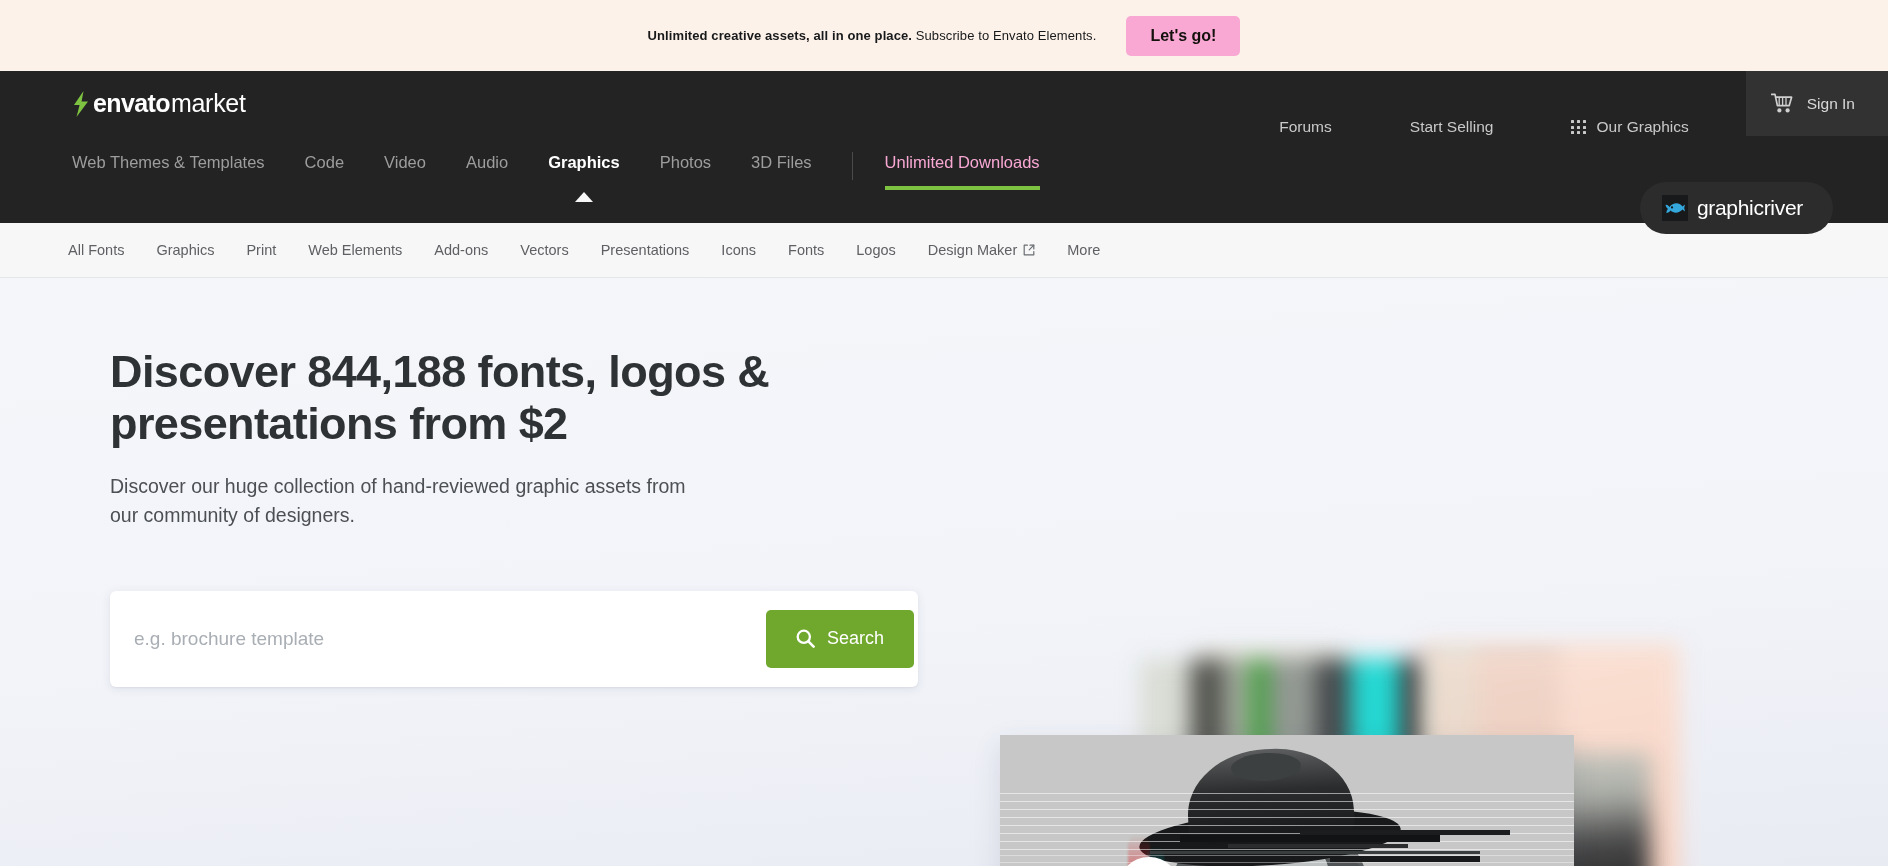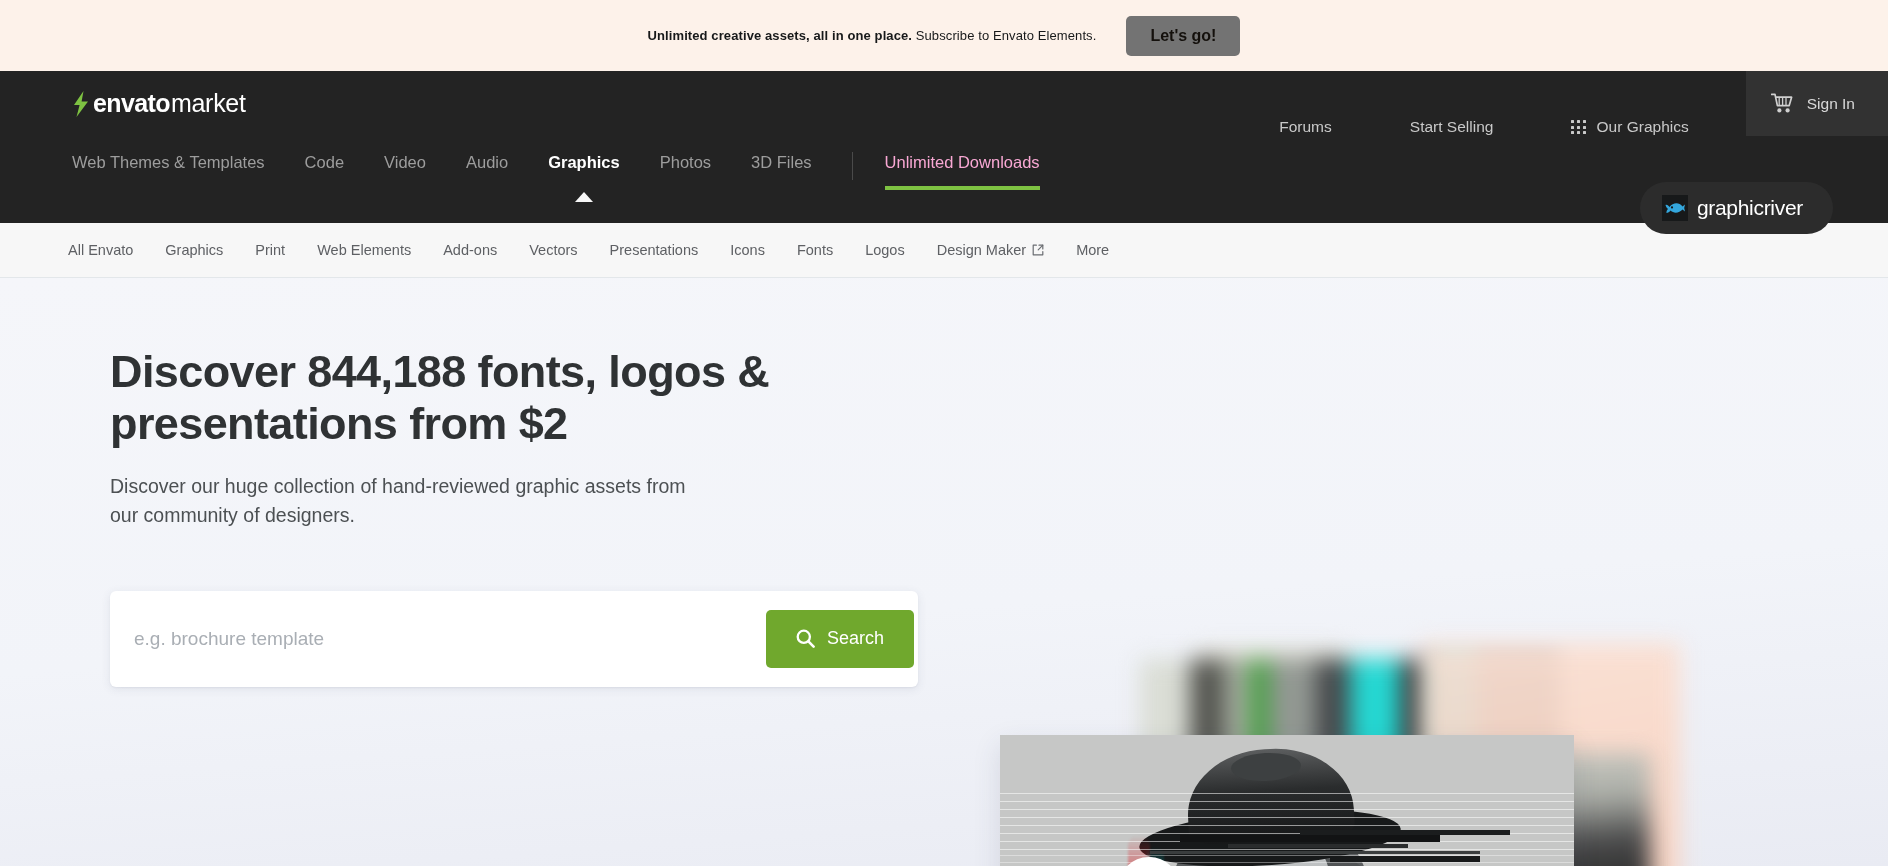--- a/index.html
+++ b/index.html
@@ -26,21 +26,21 @@
   .promo-text {
     font-size: 13px;
     font-weight: bold;
     color: #17191a;
     letter-spacing: 0.1px;
   }
   .promo-text .promo-sub {
     font-weight: normal;
   }
   .promo-btn {
-    background: #737373;
+    background: #f9a8d4;
     color: #14100c;
     border: none;
     border-radius: 5px;
     font-family: "Liberation Sans", sans-serif;
     font-size: 16px;
     font-weight: bold;
     padding: 12px 24px;
     cursor: pointer;
     line-height: 1;
   }
@@ -601,21 +601,21 @@
       <path d="M20.5 11.5 C17 7 11 7.5 7.5 12 C6 10 4.5 9.5 3.5 10 C4 12 5 13.2 6 14 C5 15 4.2 16.5 4.5 18 C6 17.8 7.5 17 8.6 15.6 C12 19 17.5 18 20.5 14.5 L23 16.5 L22.2 13 L23 9.5 Z" fill="#34a7dd"></path>
       <circle cx="10" cy="12.4" r="1.1" fill="#17191a"></circle>
     </svg>
     <span class="gr-name">graphicriver</span>
   </div>
 
 </header>
 
 <nav class="subnav">
   <span class="subnav-item">
-    <span>All Envato</span>
+    <span>All Fonts</span>
   </span>
   <span class="subnav-item">
     <span>Graphics</span>
   </span>
   <span class="subnav-item">
     <span>Print</span>
   </span>
   <span class="subnav-item">
     <span>Web Elements</span>
   </span>

